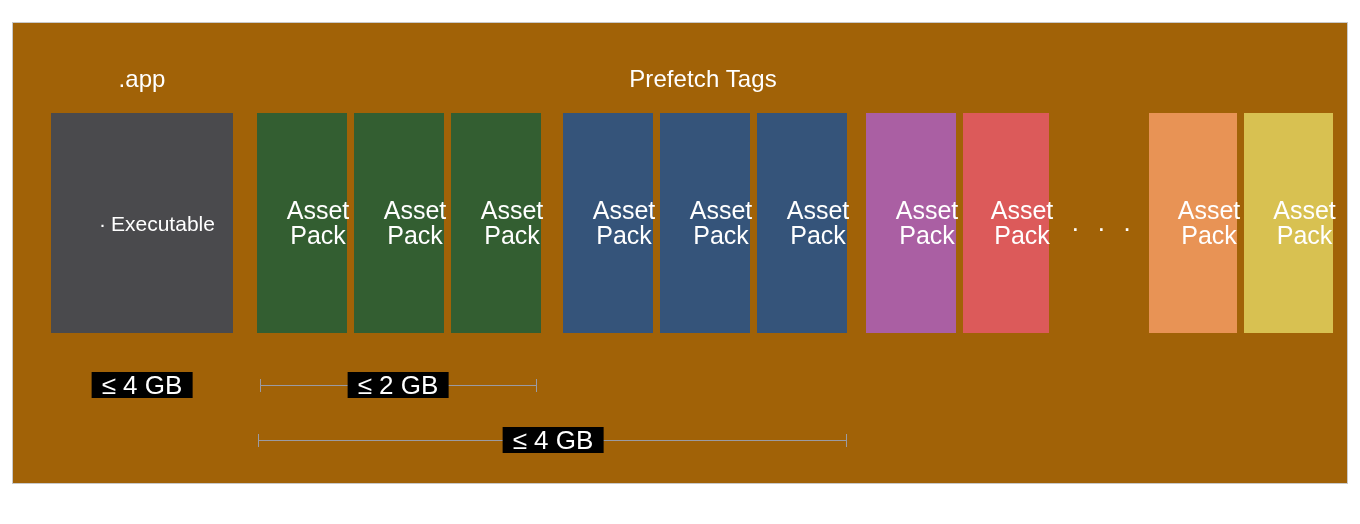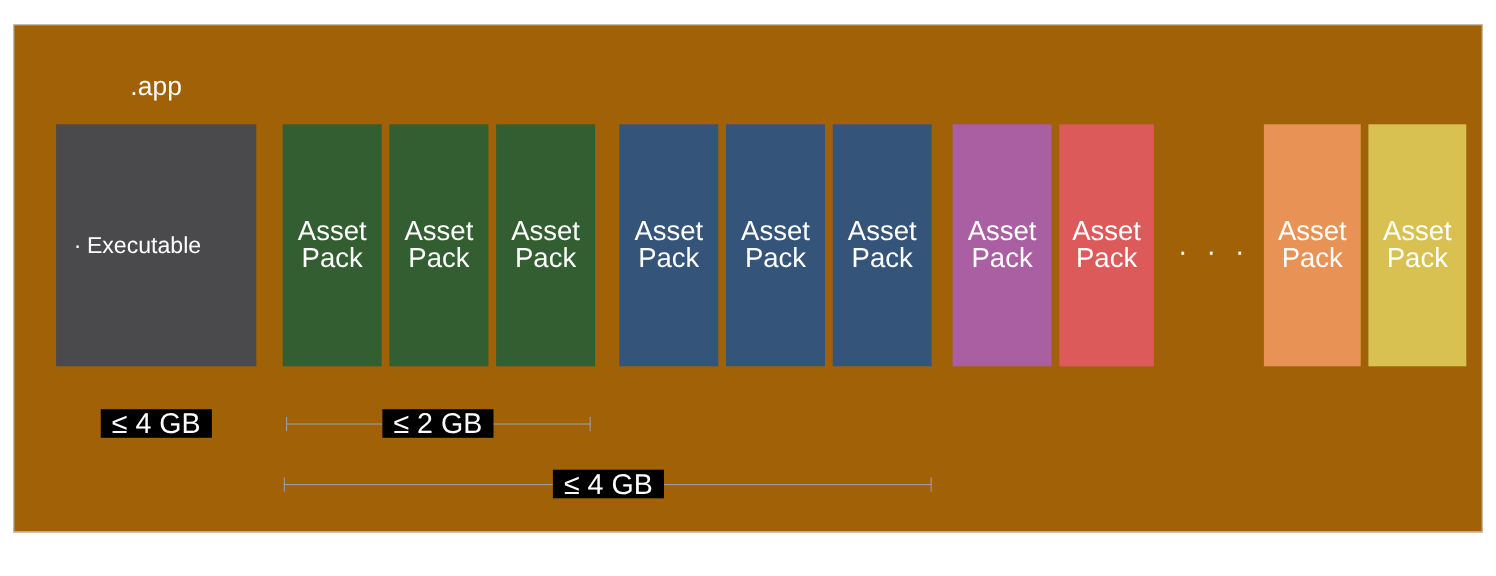--- a/index.html
+++ b/index.html
@@ -41,20 +41,21 @@
 
   
   .box {
     position: absolute;
     top: 90px;
     height: 220px;
     display: flex;
     align-items: center;
     justify-content: center;
     box-sizing: border-box;
+    padding-left: 32px;
   }
   .box-text {
     color: #ffffff;
     font-size: 25px;
     line-height: 25px;
     text-align: center;
     white-space: pre-line;
   }
 
   
@@ -111,20 +112,21 @@
     background: #9b9ba3;
     z-index: 1;
   }
 </style>
 </head>
 <body>
 
 <div id="canvas">
 
   <div class="section-label" style="left:129px; top:42px;">.app</div>
+  <div class="section-label" style="left:690px; top:42px;">Prefetch Tags</div>
 
   <div class="box app-box" style="left:38px; width:182px; background:#4a4a4d;">
     <div class="app-list">
       <div class="app-list-item">Executable</div>
     </div>
   </div>
 
   <div class="box" style="left:244px; width:90px; background:#335e31;">
     <div class="box-text">Asset
 Pack</div>

